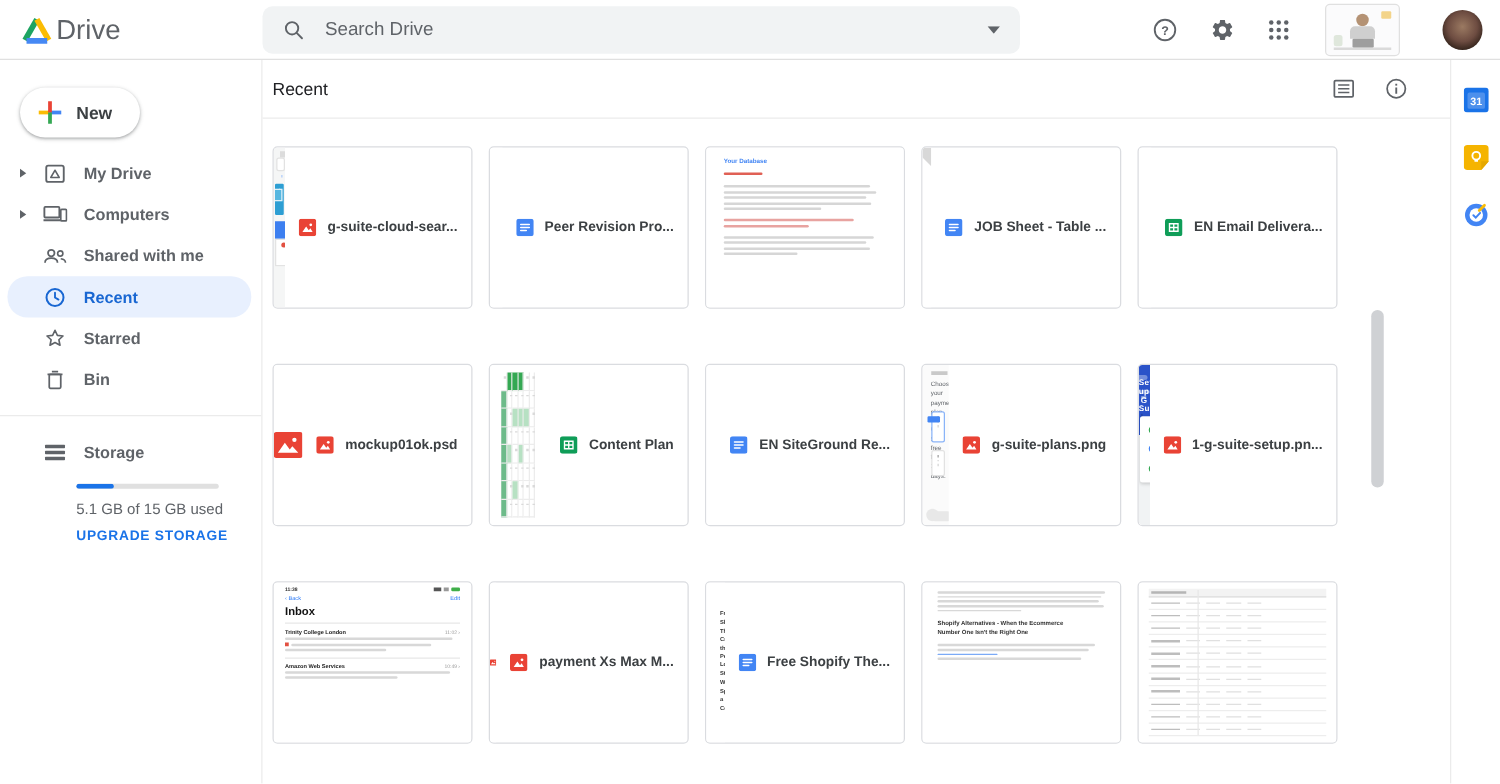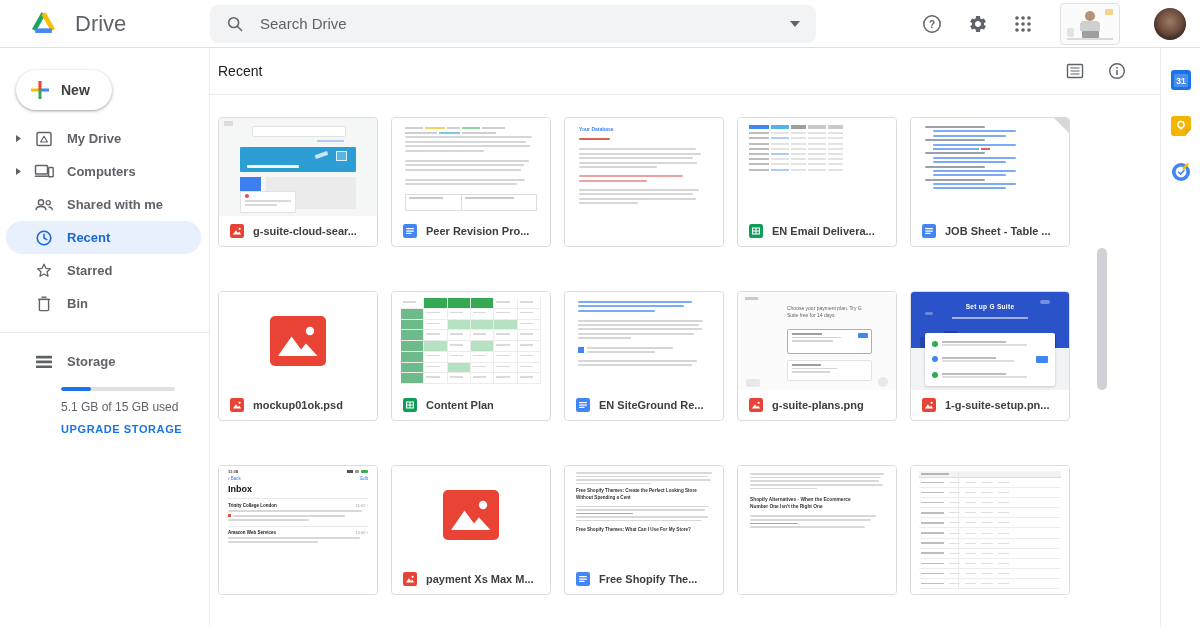--- a/index.html
+++ b/index.html
@@ -1,20 +1,20 @@
 <!DOCTYPE html>
 <html><head>
 <meta charset="utf-8">
 <style>
   html,body{margin:0;padding:0;background:#fff;}
   .app{width:1200px;height:627px;position:relative;overflow:hidden;background:#fff;
        font-family:"Liberation Sans",sans-serif;color:#3c4043;}
   
   .topbar{height:48px;display:flex;align-items:center;border-bottom:1px solid #e0e0e0;box-sizing:border-box;}
-  .logo-area{flex:0 0 210px;display:flex;align-items:flex-start;gap:18px;padding-left:30px;box-sizing:border-box;}
+  .logo-area{flex:0 0 210px;display:flex;align-items:flex-end;gap:2px;padding-left:16px;box-sizing:border-box;}
   .logo-text{font-size:22px;color:#5f6368;}
   .searchbar{width:606px;height:38px;background:#f1f3f4;border-radius:8px;display:flex;align-items:center;
              gap:14px;padding:0 16px;box-sizing:border-box;}
   .searchbar input{flex:1;border:none;background:transparent;outline:none;font-size:15px;color:#3c4043;
                    font-family:"Liberation Sans",sans-serif;}
   .searchbar input::placeholder{color:#5f6368;opacity:1;}
   .topbar-right{margin-left:auto;display:flex;align-items:center;gap:26px;padding-right:14px;}
   .tb-icon{display:flex;align-items:center;justify-content:center;cursor:pointer;}
   .promo{margin-left:2px;width:58px;height:40px;border:1px solid #e0e0e0;border-radius:4px;background:#fbfbfc;
          position:relative;overflow:hidden;}
@@ -44,21 +44,21 @@
   .storage-bar-fill{height:100%;background:#1a73e8;border-radius:2px;}
   .storage-used{margin:9px 0 0 61px;font-size:12px;color:#5f6368;}
   .storage-upgrade{margin:9px 0 0 61px;font-size:11px;font-weight:bold;letter-spacing:.6px;color:#1a73e8;cursor:pointer;}
   
   .content{flex:1;min-width:0;display:flex;flex-direction:column;position:relative;}
   .content-header{height:47px;flex:0 0 47px;display:flex;align-items:center;padding:0 34px 0 8px;
                   border-bottom:1px solid #ebebeb;box-sizing:border-box;}
   .content-title{font-size:14px;color:#202124;}
   .header-actions{margin-left:auto;display:flex;align-items:center;gap:24px;}
   .grid{padding:22px 0 0 8px;display:grid;grid-template-columns:repeat(5,160px);grid-auto-rows:130px;gap:44px 13px;}
-  .card{border:1px solid #dadce0;border-radius:4px;background:#fff;display:flex;flex-direction:column;
+  .card{border:1px solid #dadce0;border-radius:4px;background:#fff;display:flex;flex-direction:row;
         overflow:hidden;box-sizing:border-box;cursor:pointer;}
   .thumb{flex:1;position:relative;overflow:hidden;background:#fff;}
   .card-footer{flex:0 0 30px;display:flex;align-items:center;gap:9px;padding:0 11px;box-sizing:border-box;}
   .card-name{font-size:11px;font-weight:bold;color:#3c4043;white-space:nowrap;overflow:hidden;flex:1;}
   .scroll-thumb{position:absolute;top:200px;right:53px;width:10px;height:142px;background:#cfd1d4;border-radius:5px;}
   
   .right-panel{flex:0 0 40px;border-left:1px solid #ebebeb;box-sizing:border-box;display:flex;flex-direction:column;
                align-items:center;padding-top:22px;gap:26px;}
   .rp-icon{cursor:pointer;display:flex;}
 </style>
@@ -352,99 +352,20 @@
                 <div style="flex: 0 0 2px;"></div>
                 <div style="flex: 0 0 auto; height: 2px; border-radius: 1px; background: rgb(214, 214, 214); width: 92%;"></div>
                 <div style="flex: 0 0 auto; height: 2px; border-radius: 1px; background: rgb(214, 214, 214); width: 88%;"></div>
                 <div style="flex: 0 0 auto; height: 2px; border-radius: 1px; background: rgb(214, 214, 214); width: 90%;"></div>
                 <div style="flex: 0 0 auto; height: 2px; border-radius: 1px; background: rgb(214, 214, 214); width: 45%;"></div>
               </div>
             </div>
           </div>
           <div class="card">
             <div class="thumb">
-              <div style="display: flex; flex-direction: column; position: absolute; inset: 0px; box-sizing: border-box; padding: 7px 11px; gap: 3.2px;">
-                <div style="display: flex; gap: 2px;">
-                  <div style="height: 4px; background: rgb(66, 133, 244); width: 15%;"></div>
-                  <div style="height: 4px; background: rgb(86, 179, 232); width: 13%;"></div>
-                  <div style="height: 4px; background: rgb(158, 158, 158); width: 11%;"></div>
-                  <div style="height: 4px; background: rgb(201, 201, 201); width: 13%;"></div>
-                  <div style="height: 4px; background: rgb(201, 201, 201); width: 11%;"></div>
-                </div>
-                <div style="display: flex; gap: 2px;">
-                  <div style="height: 2px; width: 15%; background: rgb(189, 189, 189);"></div>
-                  <div style="height: 2px; width: 13%; background: rgb(227, 227, 227);"></div>
-                  <div style="height: 2px; width: 11%; background: rgb(227, 227, 227);"></div>
-                  <div style="height: 2px; width: 13%; background: rgb(227, 227, 227);"></div>
-                  <div style="height: 2px; width: 11%; background: rgb(227, 227, 227);"></div>
-                </div>
-                <div style="display: flex; gap: 2px;">
-                  <div style="height: 2px; width: 15%; background: rgb(189, 189, 189);"></div>
-                  <div style="height: 2px; width: 13%; background: rgb(174, 203, 250);"></div>
-                  <div style="height: 2px; width: 11%; background: rgb(227, 227, 227);"></div>
-                  <div style="height: 2px; width: 13%; background: rgb(227, 227, 227);"></div>
-                  <div style="height: 2px; width: 11%; background: rgb(227, 227, 227);"></div>
-                </div>
-                <div style="display: flex; gap: 2px;">
-                  <div style="height: 2px; width: 15%; background: rgb(189, 189, 189);"></div>
-                  <div style="height: 2px; width: 13%; background: rgb(227, 227, 227);"></div>
-                  <div style="height: 2px; width: 11%; background: rgb(227, 227, 227);"></div>
-                  <div style="height: 2px; width: 13%; background: rgb(227, 227, 227);"></div>
-                  <div style="height: 2px; width: 11%; background: rgb(227, 227, 227);"></div>
-                </div>
-                <div style="display: flex; gap: 2px;">
-                  <div style="height: 2px; width: 15%; background: rgb(189, 189, 189);"></div>
-                  <div style="height: 2px; width: 13%; background: rgb(227, 227, 227);"></div>
-                  <div style="height: 2px; width: 11%; background: rgb(227, 227, 227);"></div>
-                  <div style="height: 2px; width: 13%; background: rgb(227, 227, 227);"></div>
-                  <div style="height: 2px; width: 11%; background: rgb(227, 227, 227);"></div>
-                </div>
-                <div style="display: flex; gap: 2px;">
-                  <div style="height: 2px; width: 15%; background: rgb(189, 189, 189);"></div>
-                  <div style="height: 2px; width: 13%; background: rgb(174, 203, 250);"></div>
-                  <div style="height: 2px; width: 11%; background: rgb(227, 227, 227);"></div>
-                  <div style="height: 2px; width: 13%; background: rgb(227, 227, 227);"></div>
-                  <div style="height: 2px; width: 11%; background: rgb(227, 227, 227);"></div>
-                </div>
-                <div style="display: flex; gap: 2px;">
-                  <div style="height: 2px; width: 15%; background: rgb(189, 189, 189);"></div>
-                  <div style="height: 2px; width: 13%; background: rgb(227, 227, 227);"></div>
-                  <div style="height: 2px; width: 11%; background: rgb(227, 227, 227);"></div>
-                  <div style="height: 2px; width: 13%; background: rgb(227, 227, 227);"></div>
-                  <div style="height: 2px; width: 11%; background: rgb(227, 227, 227);"></div>
-                </div>
-                <div style="display: flex; gap: 2px;">
-                  <div style="height: 2px; width: 15%; background: rgb(189, 189, 189);"></div>
-                  <div style="height: 2px; width: 13%; background: rgb(227, 227, 227);"></div>
-                  <div style="height: 2px; width: 11%; background: rgb(227, 227, 227);"></div>
-                  <div style="height: 2px; width: 13%; background: rgb(227, 227, 227);"></div>
-                  <div style="height: 2px; width: 11%; background: rgb(227, 227, 227);"></div>
-                </div>
-                <div style="display: flex; gap: 2px;">
-                  <div style="height: 2px; width: 15%; background: rgb(189, 189, 189);"></div>
-                  <div style="height: 2px; width: 13%; background: rgb(174, 203, 250);"></div>
-                  <div style="height: 2px; width: 11%; background: rgb(227, 227, 227);"></div>
-                  <div style="height: 2px; width: 13%; background: rgb(227, 227, 227);"></div>
-                  <div style="height: 2px; width: 11%; background: rgb(227, 227, 227);"></div>
-                </div>
-              </div>
-            </div>
-            <div class="card-footer">
-              <span style="display: flex; flex: 0 0 auto;">
-                <svg width="14" height="14" viewBox="0 0 14 14">
-                  <rect width="14" height="14" rx="2.2" fill="#0f9d58"></rect>
-                  <path d="M3.6 4h6.8v6H3.6z" fill="none" stroke="#fff" stroke-width="1.1"></path>
-                  <path d="M3.6 7h6.8M7 4v6" stroke="#fff" stroke-width="1.1"></path>
-                </svg>
-              </span>
-              <span class="card-name">EN Email Delivera...</span>
-            </div>
-          </div>
-          <div class="card">
-            <div class="thumb">
               <div style="position: absolute; top: 0px; right: 0px; width: 0px; height: 0px; border-left: 15px solid transparent; border-top: 15px solid rgb(216, 216, 216);"></div>
               <div style="display: flex; flex-direction: column; position: absolute; inset: 0px; box-sizing: border-box; padding: 8px 14px; gap: 2.4px;">
                 <div style="flex: 0 0 auto; height: 2px; border-radius: 1px; background: rgb(154, 160, 166); width: 46%;"></div>
                 <div style="flex: 0 0 auto; height: 2px; border-radius: 1px; background: rgb(123, 170, 247); width: 64%; margin-left: 8px;"></div>
                 <div style="flex: 0 0 auto; height: 2px; border-radius: 1px; background: rgb(123, 170, 247); width: 56%; margin-left: 8px;"></div>
                 <div style="flex: 0 0 auto; height: 2px; border-radius: 1px; background: rgb(154, 160, 166); width: 46%;"></div>
                 <div style="flex: 0 0 auto; height: 2px; border-radius: 1px; background: rgb(123, 170, 247); width: 64%; margin-left: 8px;"></div>
                 <div style="display: flex; gap: 2px; margin-left: 8px;">
                   <div style="height: 2px; width: 38%; background: rgb(123, 170, 247);"></div>
                   <div style="height: 2px; width: 7%; background: rgb(224, 96, 85);"></div>
@@ -461,20 +382,99 @@
               </div>
             </div>
             <div class="card-footer">
               <span style="display: flex; flex: 0 0 auto;">
                 <svg width="14" height="14" viewBox="0 0 14 14">
                   <rect width="14" height="14" rx="2.2" fill="#4285f4"></rect>
                   <path d="M3.6 4.6h6.8M3.6 7h6.8M3.6 9.4h4.4" stroke="#fff" stroke-width="1.25" stroke-linecap="round"></path>
                 </svg>
               </span>
               <span class="card-name">JOB Sheet - Table ...</span>
+            </div>
+          </div>
+          <div class="card">
+            <div class="thumb">
+              <div style="display: flex; flex-direction: column; position: absolute; inset: 0px; box-sizing: border-box; padding: 7px 11px; gap: 3.2px;">
+                <div style="display: flex; gap: 2px;">
+                  <div style="height: 4px; background: rgb(66, 133, 244); width: 15%;"></div>
+                  <div style="height: 4px; background: rgb(86, 179, 232); width: 13%;"></div>
+                  <div style="height: 4px; background: rgb(158, 158, 158); width: 11%;"></div>
+                  <div style="height: 4px; background: rgb(201, 201, 201); width: 13%;"></div>
+                  <div style="height: 4px; background: rgb(201, 201, 201); width: 11%;"></div>
+                </div>
+                <div style="display: flex; gap: 2px;">
+                  <div style="height: 2px; width: 15%; background: rgb(189, 189, 189);"></div>
+                  <div style="height: 2px; width: 13%; background: rgb(227, 227, 227);"></div>
+                  <div style="height: 2px; width: 11%; background: rgb(227, 227, 227);"></div>
+                  <div style="height: 2px; width: 13%; background: rgb(227, 227, 227);"></div>
+                  <div style="height: 2px; width: 11%; background: rgb(227, 227, 227);"></div>
+                </div>
+                <div style="display: flex; gap: 2px;">
+                  <div style="height: 2px; width: 15%; background: rgb(189, 189, 189);"></div>
+                  <div style="height: 2px; width: 13%; background: rgb(174, 203, 250);"></div>
+                  <div style="height: 2px; width: 11%; background: rgb(227, 227, 227);"></div>
+                  <div style="height: 2px; width: 13%; background: rgb(227, 227, 227);"></div>
+                  <div style="height: 2px; width: 11%; background: rgb(227, 227, 227);"></div>
+                </div>
+                <div style="display: flex; gap: 2px;">
+                  <div style="height: 2px; width: 15%; background: rgb(189, 189, 189);"></div>
+                  <div style="height: 2px; width: 13%; background: rgb(227, 227, 227);"></div>
+                  <div style="height: 2px; width: 11%; background: rgb(227, 227, 227);"></div>
+                  <div style="height: 2px; width: 13%; background: rgb(227, 227, 227);"></div>
+                  <div style="height: 2px; width: 11%; background: rgb(227, 227, 227);"></div>
+                </div>
+                <div style="display: flex; gap: 2px;">
+                  <div style="height: 2px; width: 15%; background: rgb(189, 189, 189);"></div>
+                  <div style="height: 2px; width: 13%; background: rgb(227, 227, 227);"></div>
+                  <div style="height: 2px; width: 11%; background: rgb(227, 227, 227);"></div>
+                  <div style="height: 2px; width: 13%; background: rgb(227, 227, 227);"></div>
+                  <div style="height: 2px; width: 11%; background: rgb(227, 227, 227);"></div>
+                </div>
+                <div style="display: flex; gap: 2px;">
+                  <div style="height: 2px; width: 15%; background: rgb(189, 189, 189);"></div>
+                  <div style="height: 2px; width: 13%; background: rgb(174, 203, 250);"></div>
+                  <div style="height: 2px; width: 11%; background: rgb(227, 227, 227);"></div>
+                  <div style="height: 2px; width: 13%; background: rgb(227, 227, 227);"></div>
+                  <div style="height: 2px; width: 11%; background: rgb(227, 227, 227);"></div>
+                </div>
+                <div style="display: flex; gap: 2px;">
+                  <div style="height: 2px; width: 15%; background: rgb(189, 189, 189);"></div>
+                  <div style="height: 2px; width: 13%; background: rgb(227, 227, 227);"></div>
+                  <div style="height: 2px; width: 11%; background: rgb(227, 227, 227);"></div>
+                  <div style="height: 2px; width: 13%; background: rgb(227, 227, 227);"></div>
+                  <div style="height: 2px; width: 11%; background: rgb(227, 227, 227);"></div>
+                </div>
+                <div style="display: flex; gap: 2px;">
+                  <div style="height: 2px; width: 15%; background: rgb(189, 189, 189);"></div>
+                  <div style="height: 2px; width: 13%; background: rgb(227, 227, 227);"></div>
+                  <div style="height: 2px; width: 11%; background: rgb(227, 227, 227);"></div>
+                  <div style="height: 2px; width: 13%; background: rgb(227, 227, 227);"></div>
+                  <div style="height: 2px; width: 11%; background: rgb(227, 227, 227);"></div>
+                </div>
+                <div style="display: flex; gap: 2px;">
+                  <div style="height: 2px; width: 15%; background: rgb(189, 189, 189);"></div>
+                  <div style="height: 2px; width: 13%; background: rgb(174, 203, 250);"></div>
+                  <div style="height: 2px; width: 11%; background: rgb(227, 227, 227);"></div>
+                  <div style="height: 2px; width: 13%; background: rgb(227, 227, 227);"></div>
+                  <div style="height: 2px; width: 11%; background: rgb(227, 227, 227);"></div>
+                </div>
+              </div>
+            </div>
+            <div class="card-footer">
+              <span style="display: flex; flex: 0 0 auto;">
+                <svg width="14" height="14" viewBox="0 0 14 14">
+                  <rect width="14" height="14" rx="2.2" fill="#0f9d58"></rect>
+                  <path d="M3.6 4h6.8v6H3.6z" fill="none" stroke="#fff" stroke-width="1.1"></path>
+                  <path d="M3.6 7h6.8M7 4v6" stroke="#fff" stroke-width="1.1"></path>
+                </svg>
+              </span>
+              <span class="card-name">EN Email Delivera...</span>
             </div>
           </div>
           <div class="card">
             <div class="thumb" style="display: flex; align-items: center; justify-content: center;">
               <svg width="56" height="50" viewBox="0 0 56 50">
                 <rect width="56" height="50" rx="5" fill="#e94335"></rect>
                 <circle cx="40" cy="15" r="4.2" fill="#fff"></circle>
                 <path d="M8 40 L21.5 20.5 L31 33.5 L36 27.5 L47.5 40 Z" fill="#fff"></path>
               </svg>
             </div>

